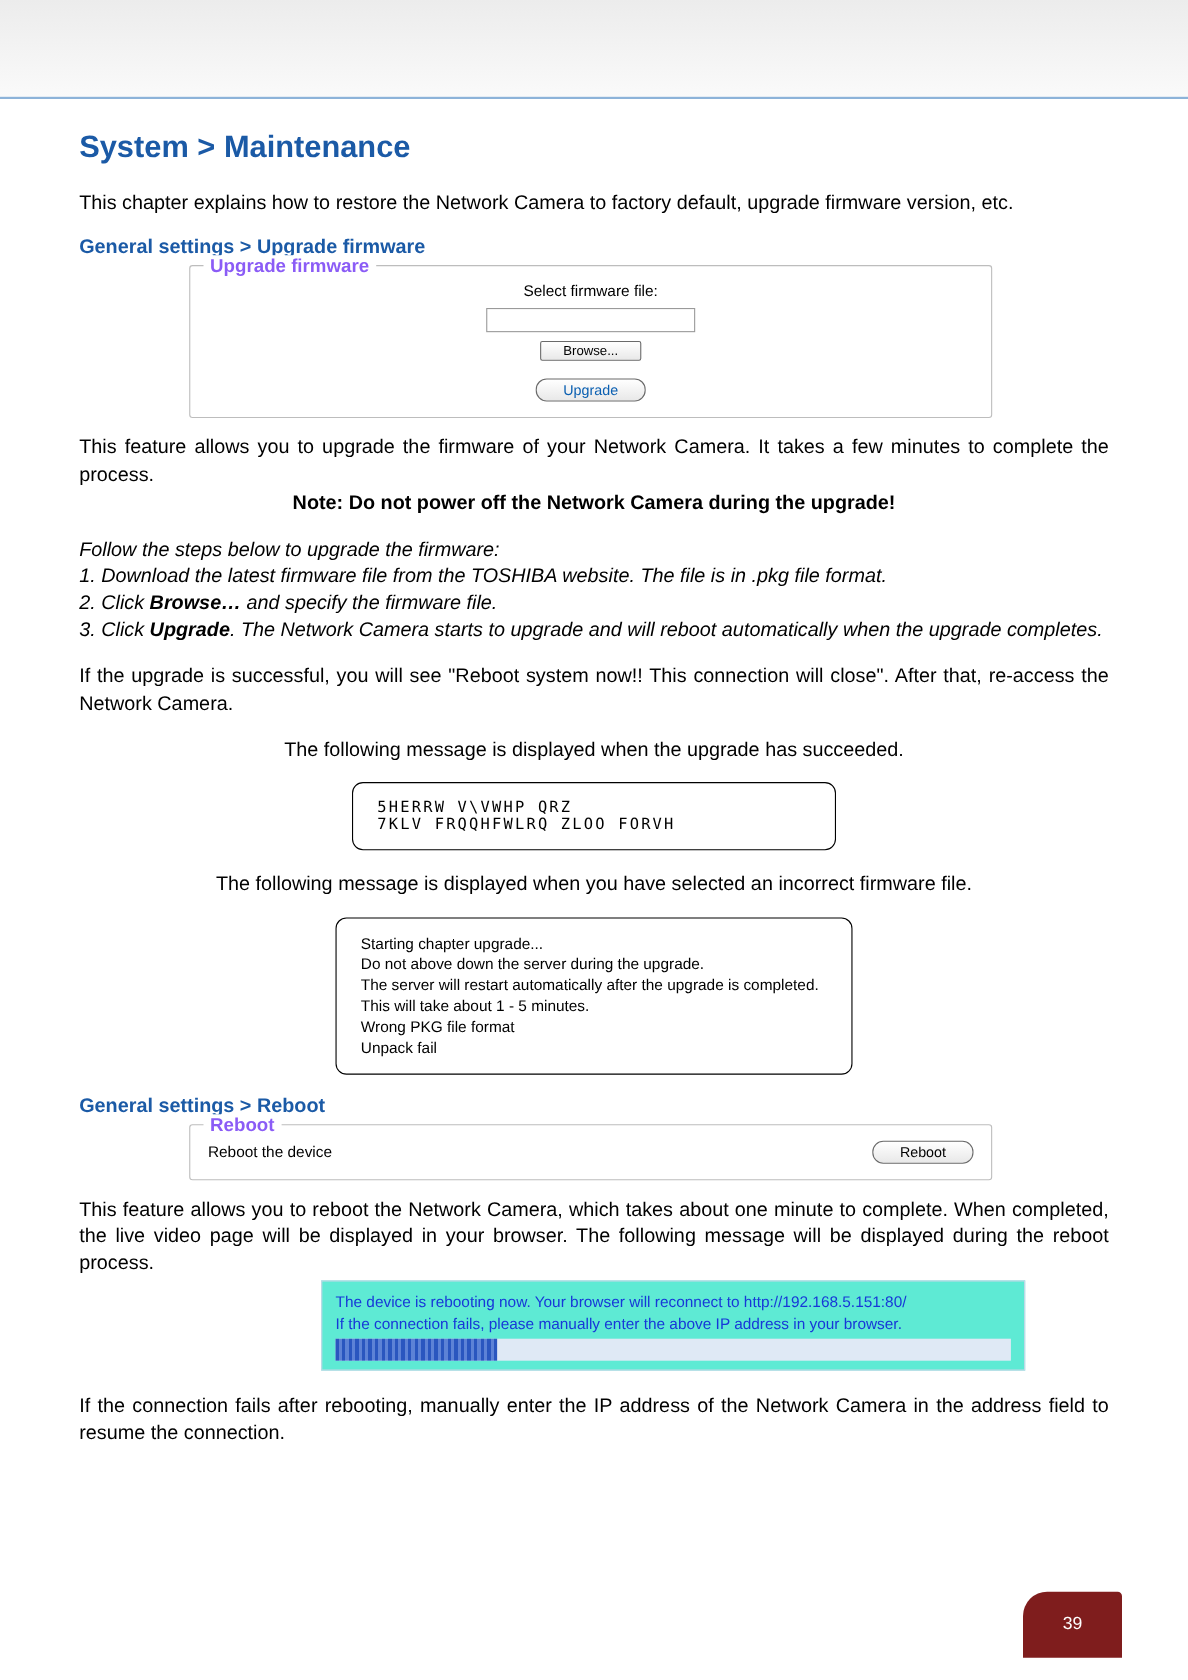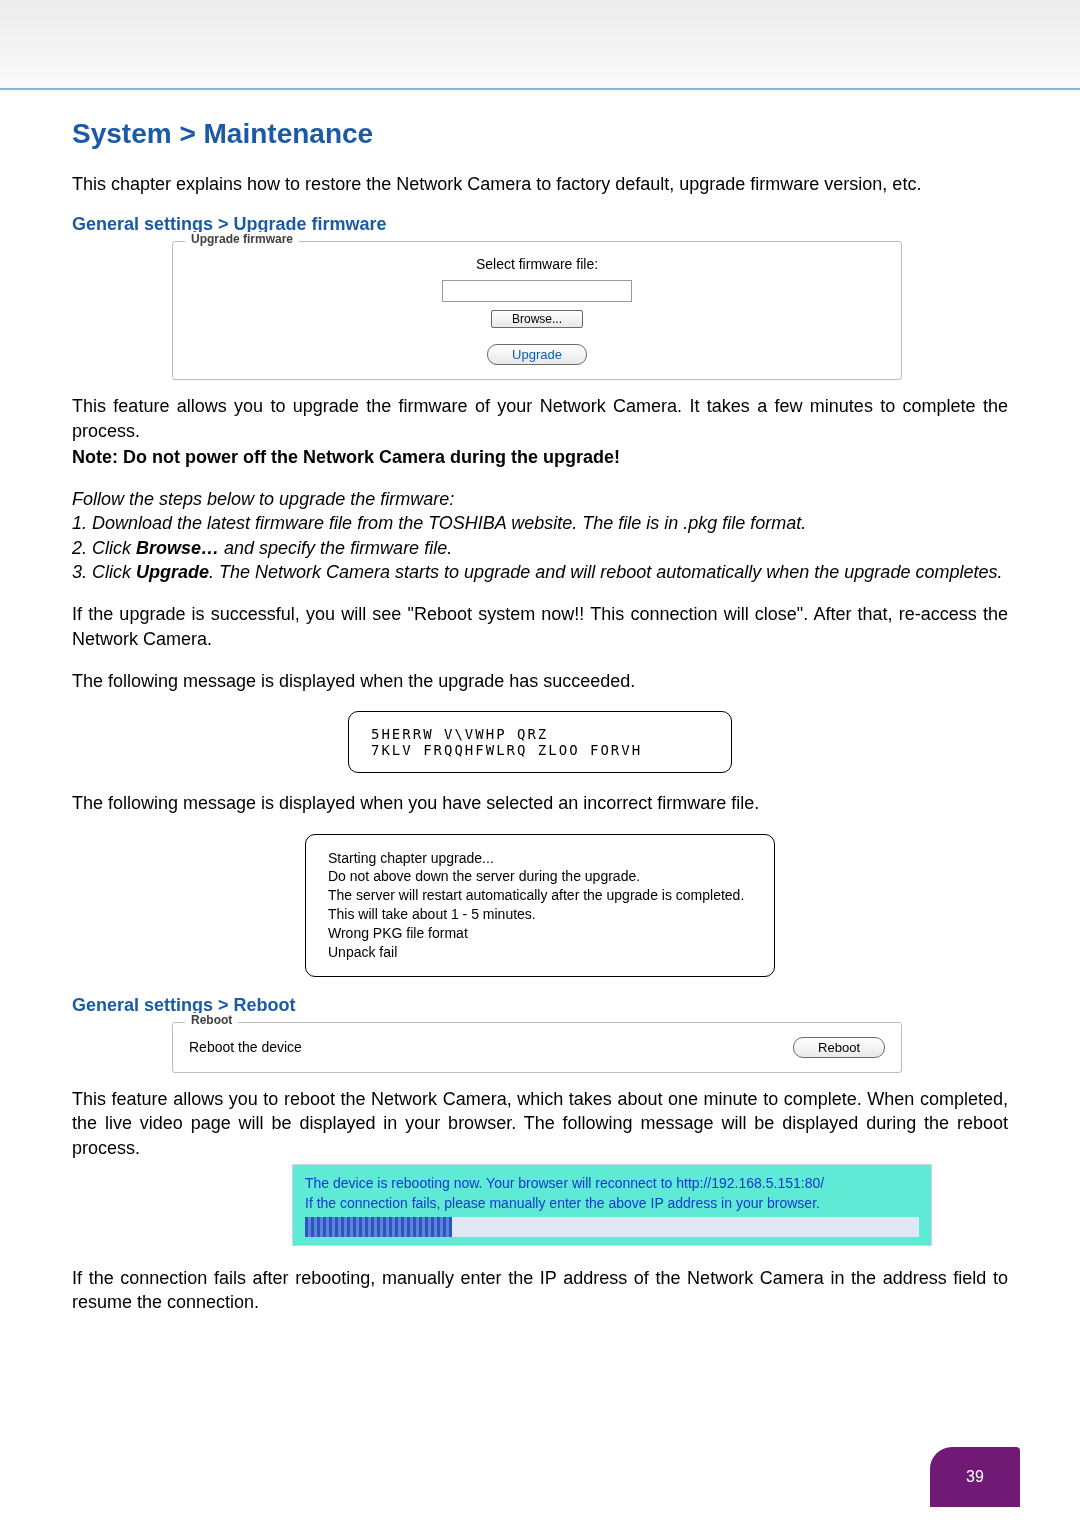--- a/index.html
+++ b/index.html
@@ -1,45 +1,45 @@
 <!DOCTYPE html>
 <html><head>
 <meta charset="utf-8">
 <style>
   * { box-sizing: border-box; margin: 0; padding: 0; }
   html, body { width: 1080px; background: #fff; font-family: Arial, Helvetica, sans-serif; }
   .page { width: 1080px; min-height: 1527px; background: #fff; position: relative; }
   .topband { height: 90px; border-bottom: 2px solid #8db3d9; background: linear-gradient(#ececec, #fafafa); }
   .content { padding: 28px 72px 0 72px; }
   h1.title { color: #1b5aa6; font-size: 28px; font-weight: bold; margin-bottom: 22px; }
-  p.body { font-size: 18px; color: #000; line-height: 1.35; margin-bottom: 18px; }
+  p.body { font-size: 18px; color: #000; line-height: 1.35; margin-bottom: 18px; text-align: center; }
   p.justify { text-align: justify; }
   h2.subhead { color: #1b5aa6; font-size: 18px; font-weight: bold; margin-top: 6px; margin-bottom: 6px; }
   .fieldset-wrap { margin: 0 0 14px 100px; width: 730px; }
   .fieldset { border: 1px solid #bdbdbd; border-radius: 3px; position: relative; padding: 14px 16px 14px 16px; }
-  .fieldset .legend { position: absolute; top: -10px; left: 12px; background: #fff; padding: 0 6px; color: #404040; font-size: 12px; font-weight: bold; }
+  .fieldset .legend { position: absolute; top: -10px; left: 12px; background: #fff; padding: 0 6px; color: #8b5cf6; font-size: 17px; font-weight: bold; }
   .fw-row { display: flex; align-items: center; gap: 8px; flex-direction: column; }
   .fw-label { color: #000; font-size: 14px; white-space: nowrap; }
   .fw-file { border: 1px solid #9a9a9a; height: 22px; width: 190px; background: #fff; }
   .pill-btn { border: 1px solid #6a6a6a; border-radius: 10px; padding: 2px 24px; font-size: 13px; background: linear-gradient(#ffffff,#e8e8e8); color: #0a5fb1; cursor: pointer; }
   .browse-btn { border: 1px solid #6a6a6a; border-radius: 2px; padding: 1px 20px; font-size: 12px; background: linear-gradient(#ffffff,#e8e8e8); cursor: pointer; }
   .spacer-grow { flex: 1; }
   .note-bold { font-weight: bold; }
   .steps { margin: 4px 0 18px 0; font-size: 18px; line-height: 1.35; font-style: italic; }
   .steps div { padding-left: 0; }
   .msgbox { border: 1.5px solid #000; border-radius: 10px; padding: 14px 22px; margin: 10px auto 18px auto; }
-  .msgbox.code1 { width: 384px; font-family: "DejaVu Sans Mono", monospace; font-size: 14px; letter-spacing: 2px; white-space: pre; }
+  .msgbox.code1 { width: 440px; font-family: "DejaVu Sans Mono", monospace; font-size: 14px; letter-spacing: 2px; white-space: pre; }
   .msgbox.code2 { width: 470px; font-family: "Century Gothic", Arial, sans-serif; font-size: 14px; line-height: 1.35; }
   .reboot-row { display: flex; align-items: center; }
   .reboot-label { color: #000; font-size: 14px; }
   .bluebox { margin: 4px 0 0 220px; width: 640px; border: 1px solid #c9d6e8; background: #5eead4; padding: 10px 12px 8px 12px; }
   .bluebox .bline { color: #1738d8; font-size: 14px; margin-bottom: 4px; }
   .progress-track { margin-top: 6px; width: 100%; height: 20px; background: #dfe9f5; position: relative; }
   .progress-fill { height: 100%; width: 24%; background: repeating-linear-gradient(90deg, #2a56bf 0 3px, #5d82d6 3px 6px); }
-  .page-num-tab { position: absolute; right: 60px; bottom: 20px; width: 90px; height: 60px; background: #701a75; border-top-left-radius: 22px; border-top-right-radius: 4px; color: #fff; display: flex; align-items: center; justify-content: center; font-size: 16px; }
+  .page-num-tab { position: absolute; right: 60px; bottom: 20px; width: 90px; height: 60px; background: #7f1d1d; border-top-left-radius: 22px; border-top-right-radius: 4px; color: #fff; display: flex; align-items: center; justify-content: center; font-size: 16px; }
   .bold { font-weight: bold; }
 </style>
 </head>
 <body>
 
 <div class="page">
   <div class="topband"></div>
 
   <div class="content">
 

